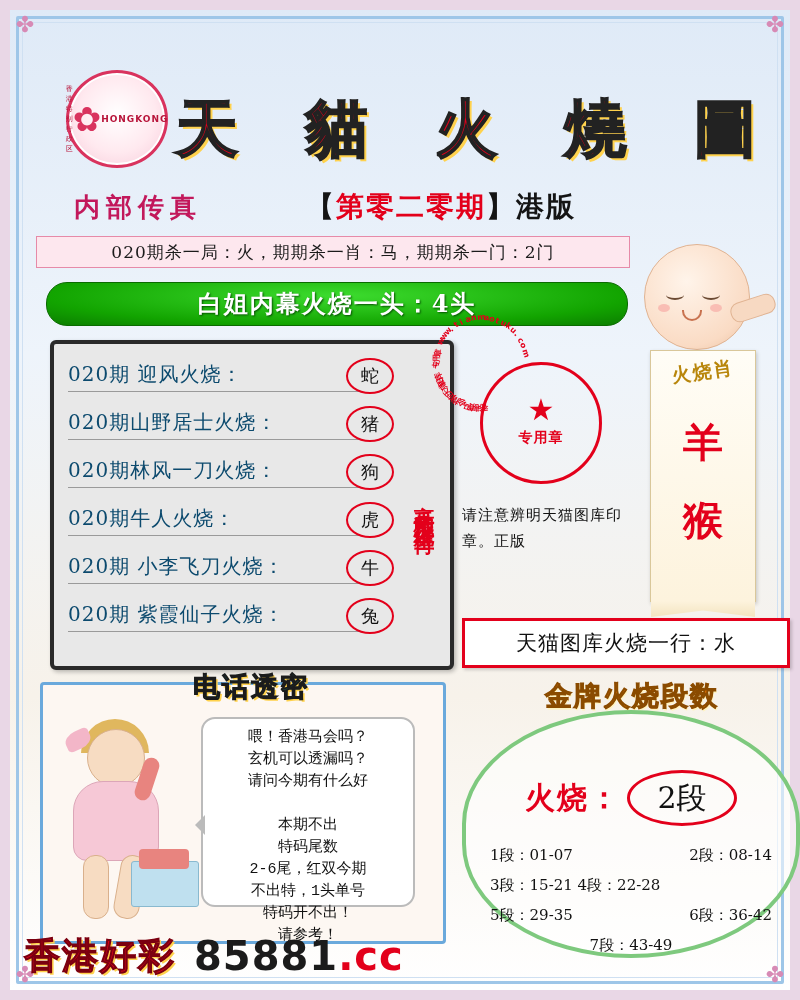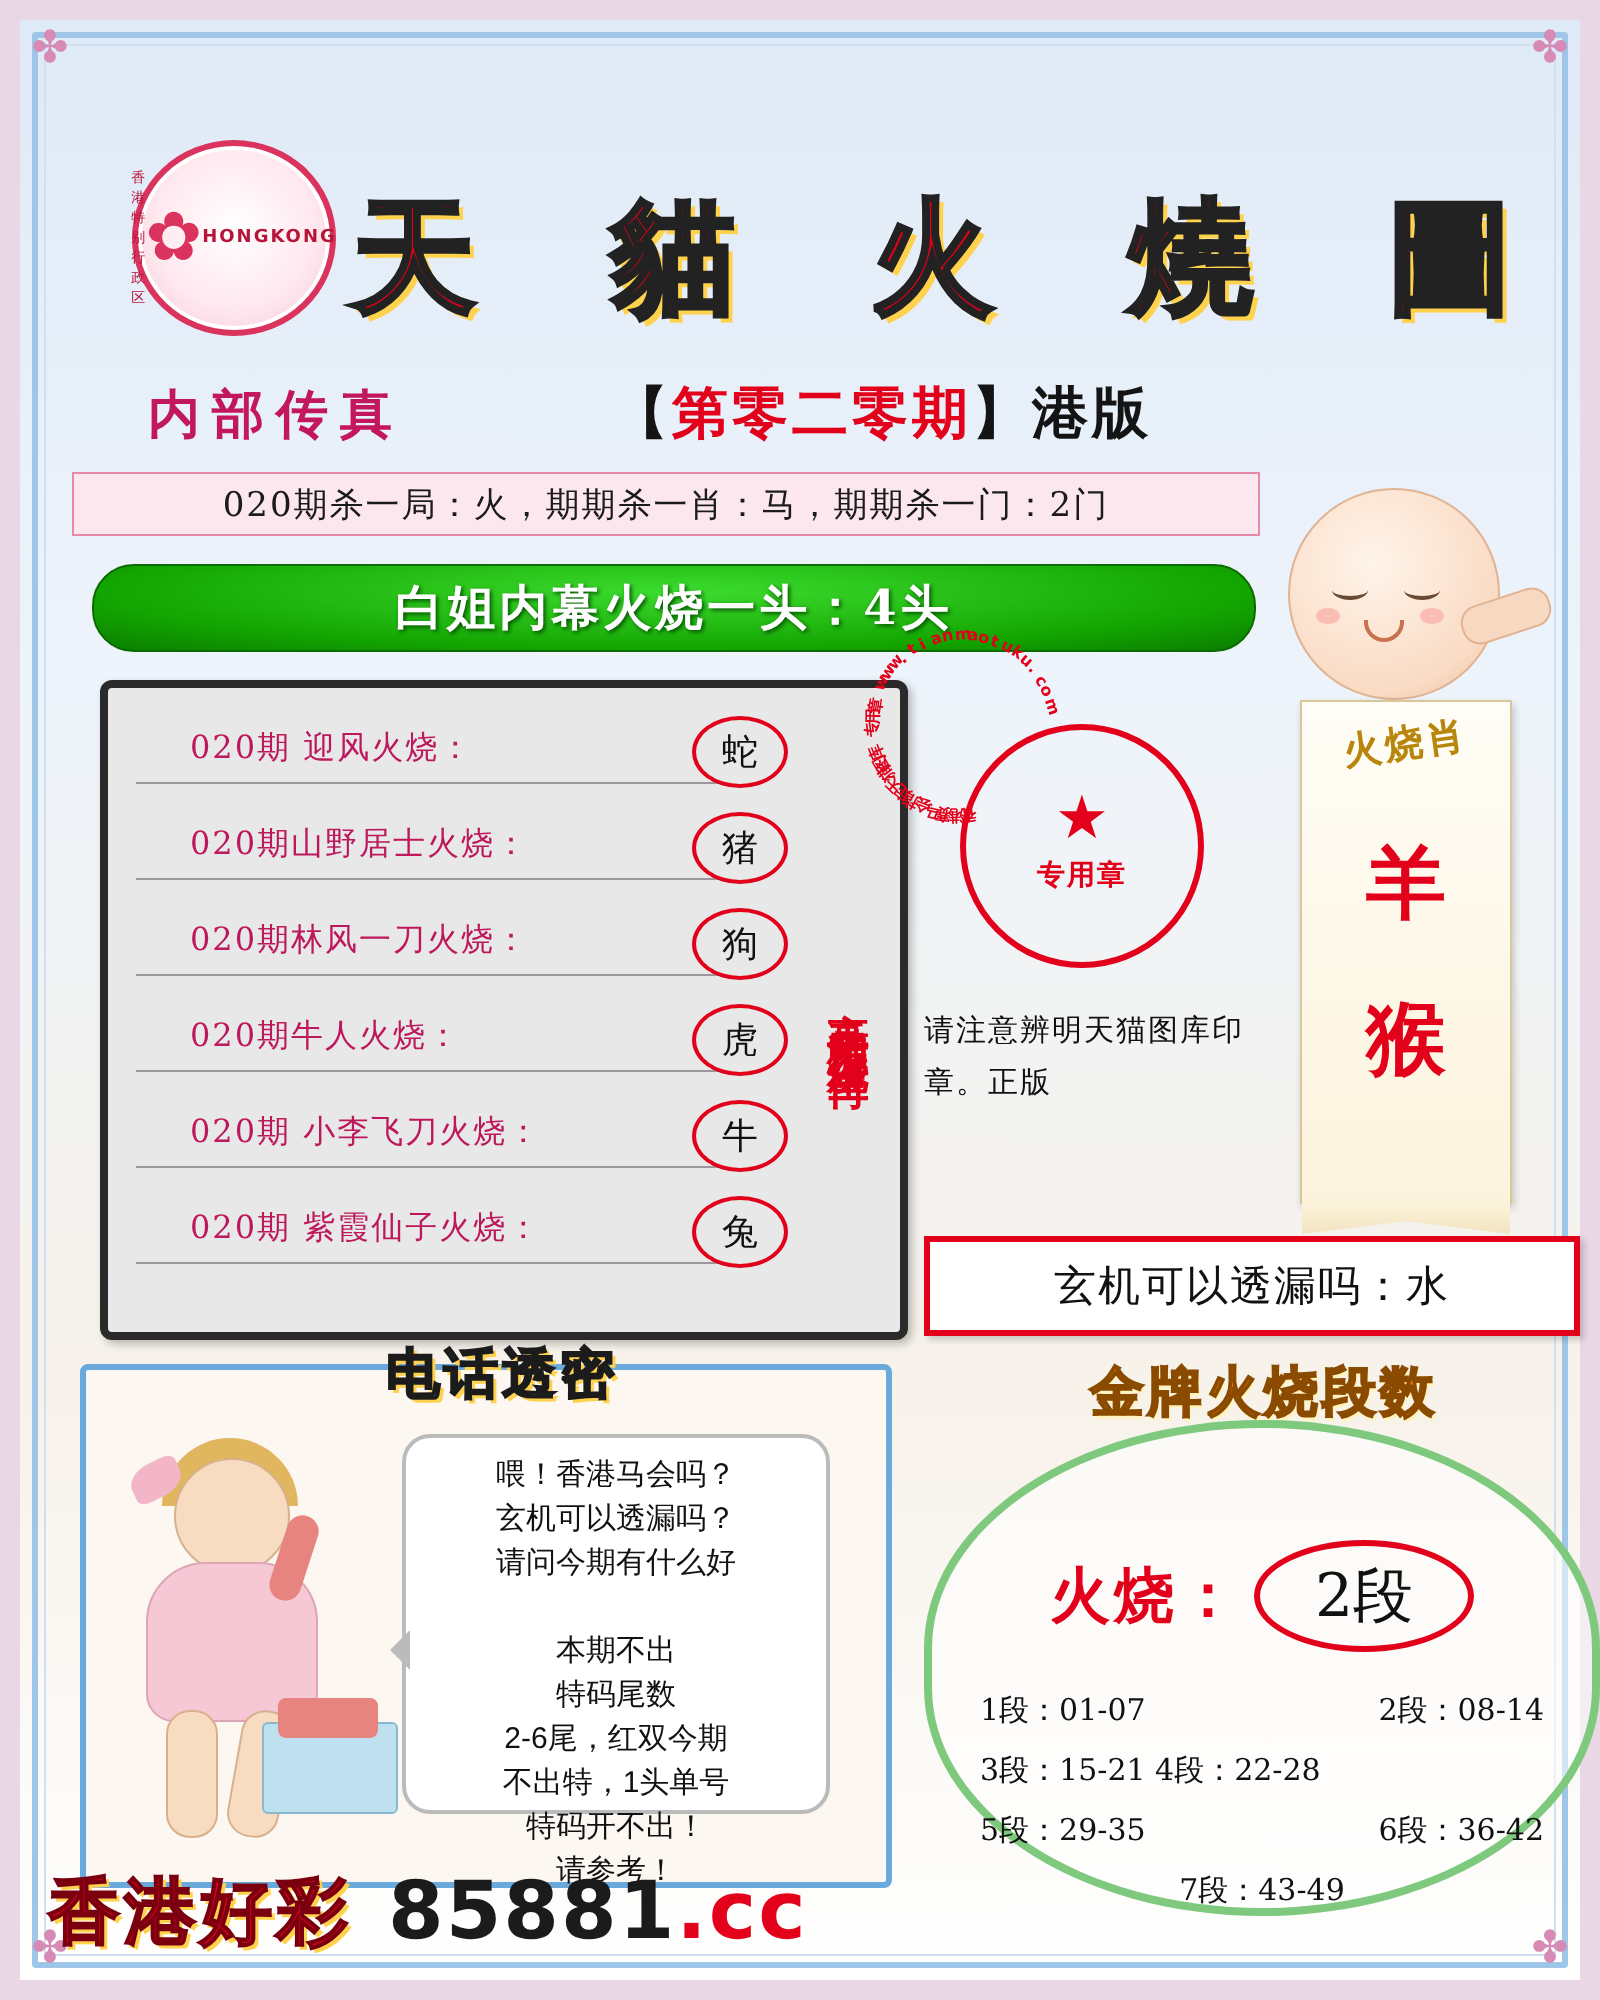--- a/index.html
+++ b/index.html
@@ -97,21 +97,21 @@
     position:absolute;left:40px;top:330px;width:396px;height:322px;
     background:#e8e8e8;border:4px solid #2a2a2a;border-radius:6px;
     box-shadow:2px 2px 4px rgba(0,0,0,.25);
   }
   .row{
     position:relative;height:48px;margin-left:14px;width:318px;
     display:flex;align-items:center;
   }
   .row .txt{
     font-family:"DejaVu Serif","Liberation Serif",serif;
-    font-size:16px;color:#be185d;letter-spacing:1px;margin-left:27px;
+    font-size:20px;color:#0c4a6e;letter-spacing:1px;
   }
   .row .underline{
     position:absolute;left:0;bottom:6px;width:300px;height:1px;background:#9a9a9a;
   }
   .oval{
     position:absolute;right:-8px;top:8px;width:44px;height:32px;
     border:2px solid #e3001b;border-radius:50%;
     display:flex;align-items:center;justify-content:center;
     font-family:"DejaVu Serif","Liberation Serif",serif;
     font-size:18px;color:#111;background:#e8e8e8;
@@ -212,21 +212,21 @@
     display:flex;align-items:center;justify-content:center;
     font-family:"DejaVu Serif","Liberation Serif",serif;
     font-size:27px;font-weight:bold;color:#0f766e;letter-spacing:2px;
     -webkit-text-stroke:1px #1b1b1b;
     text-shadow:2px 2px 0 #ffd24d;
   }
   .bubble{
     position:absolute;left:158px;top:32px;width:214px;height:190px;
     background:#fff;border:2px solid #bbb;border-radius:14px;
     padding:8px 6px;box-sizing:border-box;
-    font-family:Liberation Sans, sans-serif;
+    font-family:Liberation Mono, monospace;
     font-size:15px;color:#111;line-height:22px;text-align:center;
   }
   .bubble:before{
     content:"";position:absolute;left:-18px;top:96px;
     border:10px solid transparent;border-right-color:#bbb;
   }
   .girl{position:absolute;left:16px;top:44px;width:140px;height:200px;}
   .girl .g-head{position:absolute;left:28px;top:0;width:56px;height:56px;border-radius:50%;background:#f7dcc2;border:1px solid #d9b08c;}
   .girl .g-hair{position:absolute;left:22px;top:-10px;width:68px;height:34px;border-radius:34px 34px 0 0;background:#e0b75e;}
   .girl .g-bow{position:absolute;left:6px;top:2px;width:26px;height:18px;background:#f3b6c8;border-radius:50% 20% 50% 20%;transform:rotate(-25deg);}
@@ -418,21 +418,21 @@
   <div class="stamp-note">请注意辨明天猫图库印章。正版</div>
 
   <div class="scroll">
     <div class="sc-title">火烧肖</div>
     <div class="sc-items">
       <div>羊</div>
       <div>猴</div>
     </div>
   </div>
 
-  <div class="redline">玄机可以透漏吗：水</div>
+  <div class="redline">天猫图库火烧一行：水</div>
 
   <div class="phonebox">
     <div class="phone-title">电话透密</div>
     <div class="girl">
       <div class="g-hair"></div>
       <div class="g-bow"></div>
       <div class="g-head"></div>
       <div class="g-body"></div>
       <div class="g-phone"></div>
       <div class="g-leg l1"></div>

